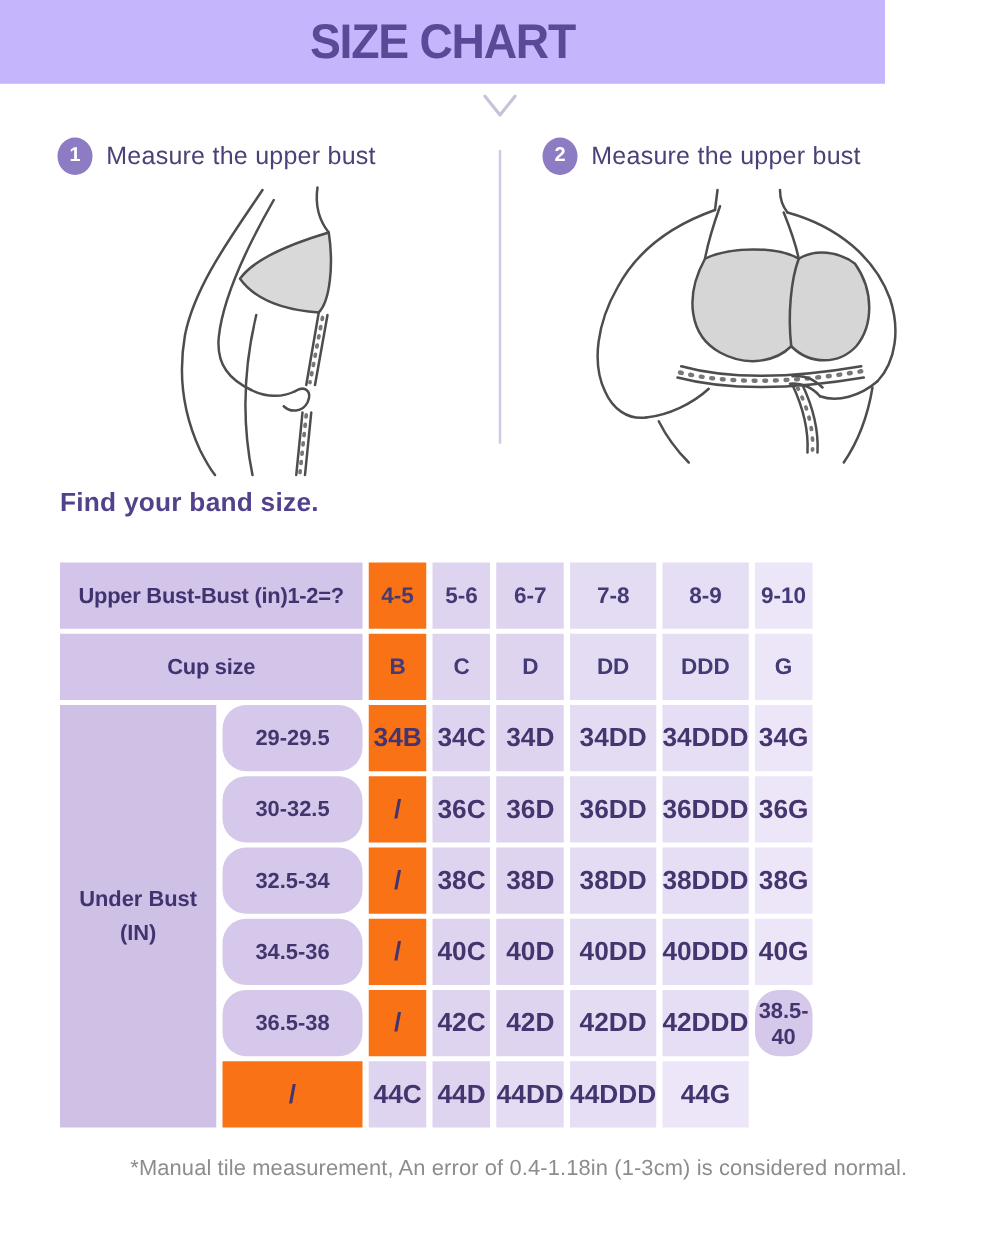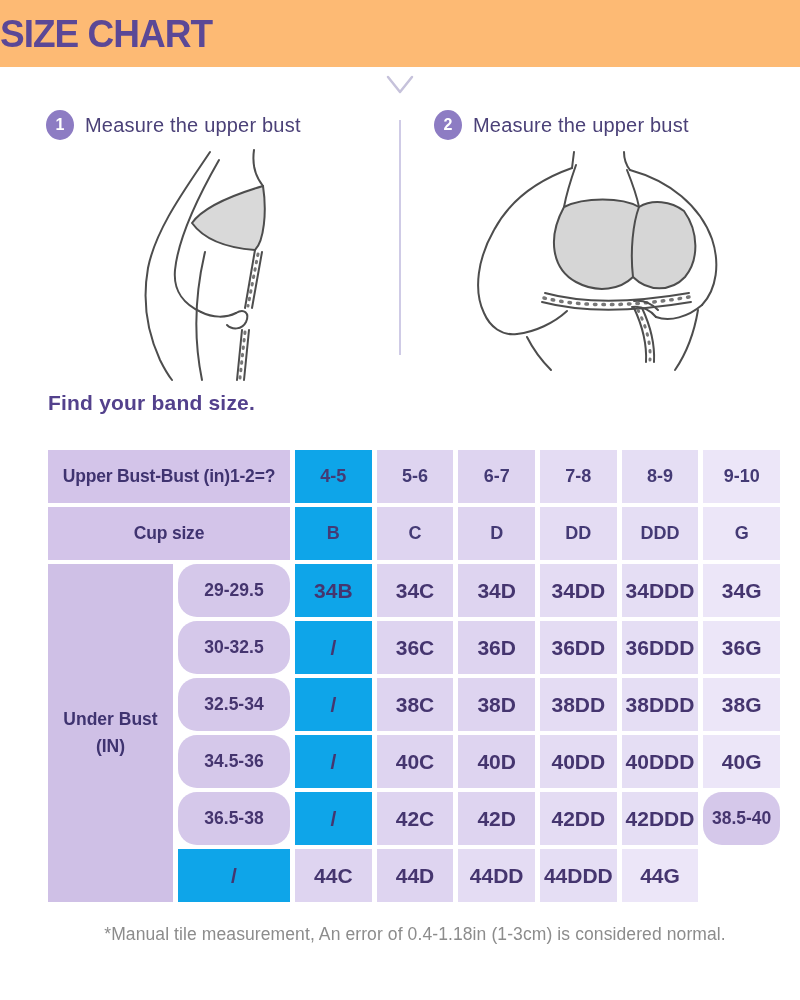--- a/index.html
+++ b/index.html
@@ -3,22 +3,22 @@
 <meta charset="utf-8">
 <style>
   html,body { margin:0; padding:0; }
   body {
     width:800px; height:1000px; position:relative; overflow:hidden;
     background:#ffffff;
     font-family:"Liberation Sans", sans-serif;
   }
   
   .header-bar {
-    position:absolute; top:0; left:0; width:800px; height:67px;
-    background:#fdba74; display:flex; align-items:center; justify-content:flex-start;
+    position:absolute; top:0; left:0; width:708px; height:67px;
+    background:#c4b5fd; display:flex; align-items:center; justify-content:center;
   }
   .header-title {
     font-size:37px; font-weight:800; color:#5b4896; letter-spacing:-1px;
     transform:scaleY(1.05);
   }
   .chevron-wrap {
     position:absolute; top:74px; left:0; width:800px;
     display:flex; justify-content:center;
   }
   
@@ -41,42 +41,42 @@
   .illus-2 { left:426px; top:150px; }
 
   
   .band-heading {
     position:absolute; left:48px; top:391px;
     font-size:21px; font-weight:700; color:#53418c; letter-spacing:.2px;
   }
 
   
   .size-table {
-    position:absolute; left:48px; top:450px; width:732px;
+    position:absolute; left:48px; top:450px; width:602px;
     display:grid;
     grid-template-columns:125px 112px repeat(6, 1fr);
     column-gap:5px; row-gap:4px;
     grid-auto-rows:53px;
   }
   .cell {
     display:flex; align-items:center; justify-content:center;
     text-align:center; box-sizing:border-box;
   }
   .cell.lbl {
     grid-column:1 / 3; background:#d3c4e9;
     color:#3f3370; font-weight:700; font-size:17.5px; letter-spacing:-.2px;
   }
   .cell.colhead { font-weight:700; font-size:18px; color:#443a75; }
   .cell.group {
     grid-column:1; grid-row:3 / 9; background:#cfc0e6;
     color:#3f3370; font-weight:700; font-size:17.5px; line-height:1.55; padding:0 12px;
   }
   .cell.range { background:#d5c8ea; color:#45356f; font-weight:700; font-size:17.5px;border-radius:19px; }
   .cell.val   { color:#45356f; font-weight:700; font-size:21px; }
-  .c0 { background:#0ea5e9; }
+  .c0 { background:#f97316; }
   .c1 { background:#ded4f0; }
   .c2 { background:#ded4f0; }
   .c3 { background:#e4dcf3; }
   .c4 { background:#e5def4; }
   .c5 { background:#ece6f8; }
 
   
   .footnote {
     position:absolute; top:924px; left:0; width:800px; text-align:center;
     font-size:17.5px; color:#8c8c8c; letter-spacing:.1px;padding-left:15px;

